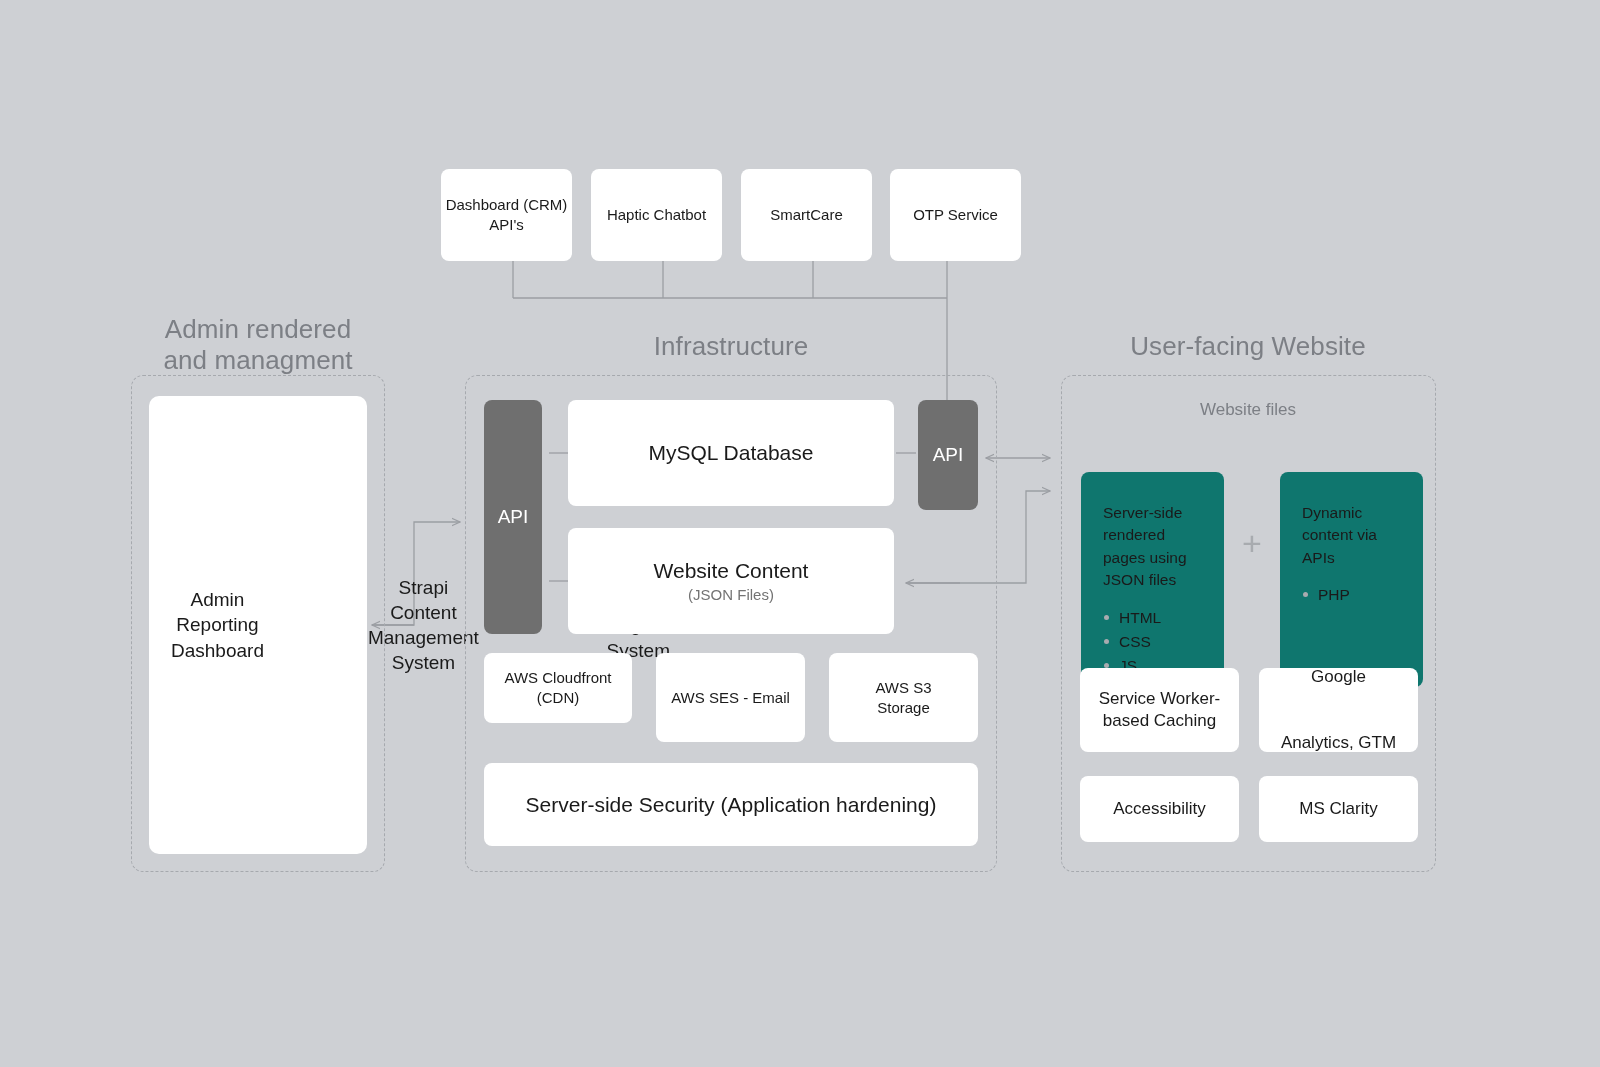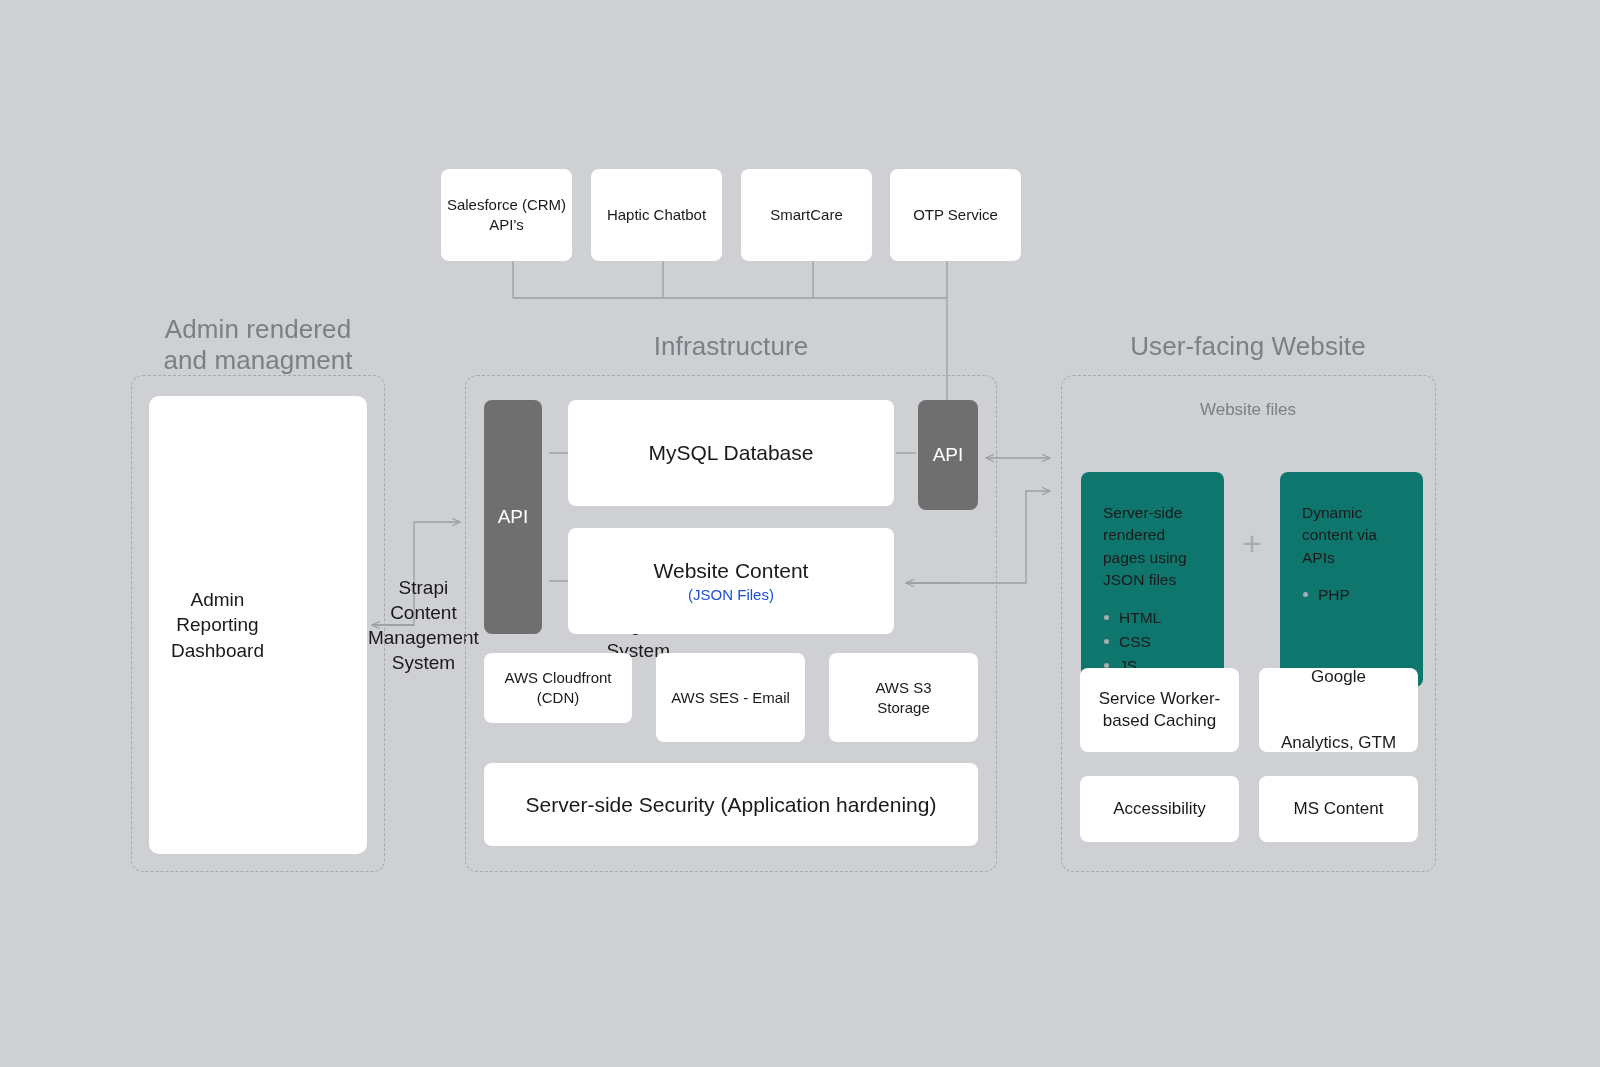--- a/index.html
+++ b/index.html
@@ -27,21 +27,21 @@
     flex-direction: column;
     align-items: center;
     justify-content: center;
     text-align: center;
     color: #1a1a1a;
     line-height: 1.32;
   }
 
   .card .sub {
     font-size: 15px;
-    color: #1d4ed8;
+    color: #737373;
     margin-top: 1px;
   }
 
   
   .section-title {
     position: absolute;
     color: #7c7f85;
     font-size: 26px;
     text-align: center;
     line-height: 1.18;
@@ -188,21 +188,21 @@
       <path d="M 986 458 L 1050 458" marker-end="url(#arrow)" marker-start="url(#arrowStart)"></path>
     </g>
 
     <g stroke="#9b9ea3" stroke-width="1.3" fill="none">
       <path d="M 906 583 L 1026 583 L 1026 491 L 1050 491" marker-end="url(#arrow)"></path>
       <path d="M 906 583 L 960 583" marker-start="url(#arrowStart)"></path>
     </g>
   </svg>
 
   <div class="card" style="left:441px; top:169px; width:131px; height:92px; font-size:15px;">
-    <div>Salesforce (CRM)</div>
+    <div>Dashboard (CRM)</div>
     <div>API's</div>
   </div>
 
   <div class="card" style="left:591px; top:169px; width:131px; height:92px; font-size:15px;">
     <div>Haptic Chatbot</div>
   </div>
 
   <div class="card" style="left:741px; top:169px; width:131px; height:92px; font-size:15px;">
     <div>SmartCare</div>
   </div>
@@ -294,16 +294,16 @@
   <div class="card" style="left:1259px; top:668px; width:159px; height:84px; font-size:17px;gap:44px;">
     <div>Google</div>
     <div>Analytics, GTM</div>
   </div>
 
   <div class="card" style="left:1080px; top:776px; width:159px; height:66px; font-size:17px;">
     <div>Accessibility</div>
   </div>
 
   <div class="card" style="left:1259px; top:776px; width:159px; height:66px; font-size:17px;">
-    <div>MS Content</div>
+    <div>MS Clarity</div>
   </div>
 
 </div>
 
 </body></html>

